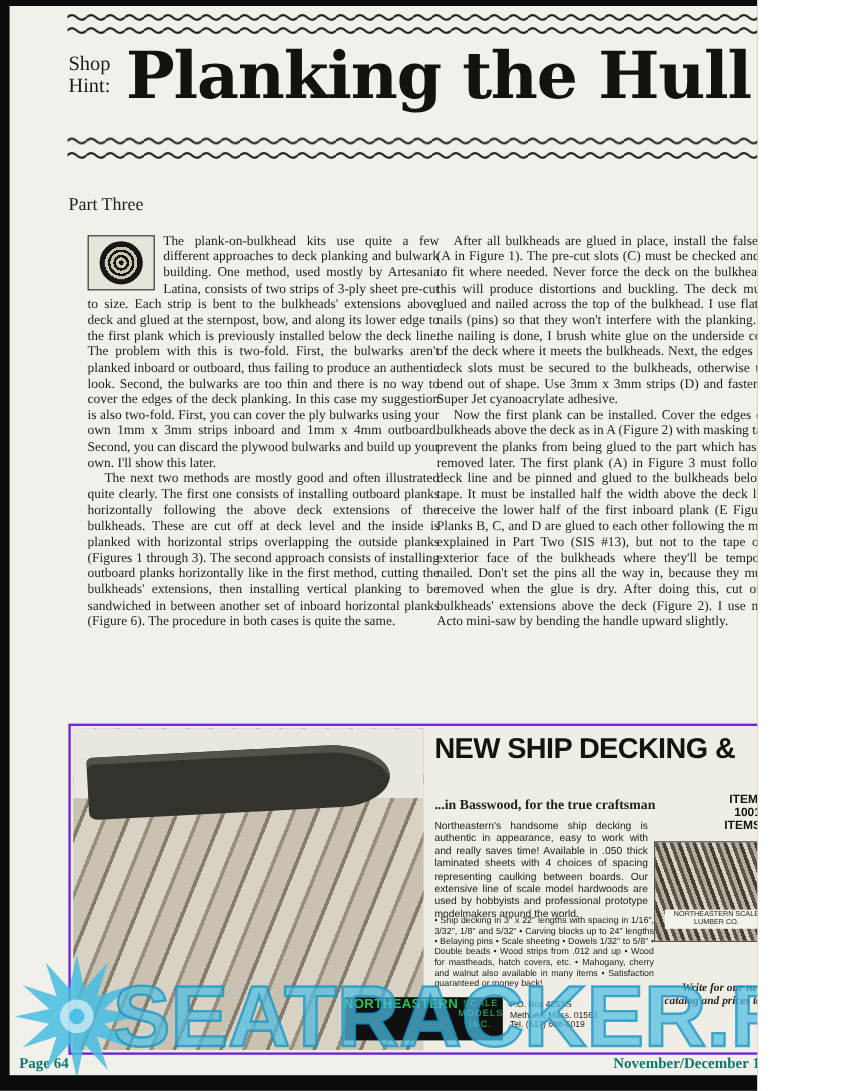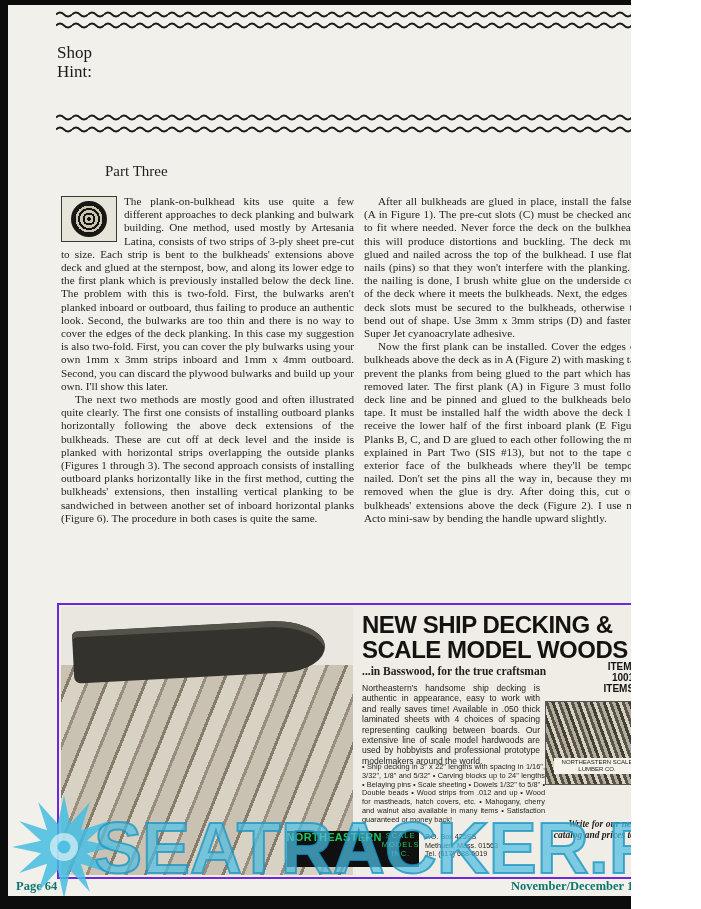--- a/index.html
+++ b/index.html
@@ -9,26 +9,26 @@
   .paper { position:absolute; left:8px; top:5px; width:688px; height:891px;
            background:#f2f0ea; overflow:hidden; }
 
   .wave { position:absolute; left:48px; }
 
   .kicker { position:absolute; left:49px; top:38px; font-size:17px; line-height:19px; color:#1c1b19; }
   .headline { position:absolute; left:97px; top:26px; margin:0;
               font-family:"DejaVu Serif", serif; font-weight:bold; font-size:54px;
               letter-spacing:-1px; color:#14120f; }
 
-  .section-heading { position:absolute; left:49px; top:158px; font-size:15px;margin-left:48px; }
+  .section-heading { position:absolute; left:49px; top:158px; font-size:15px; }
 
   .columns { position:absolute; left:49px; top:190px; width:600px; height:402px; }
   .col { position:absolute; top:0; width:293px; text-align:justify;
          font-size:11.2px; line-height:13.2px; }
-  .col.left { left:4px; } .col.right { left:307px; }
+  .col.left { left:16px; } .col.right { left:307px; }
   .par { margin:0; }
   .par.indent { text-indent:14px; }
 
   .rope-box { float:left; width:56px; height:46px; border:1px solid #3a3833;
               margin:1px 7px 1px 0; background:#e7e4da;
               display:flex; align-items:center; justify-content:center; }
   .rope-coil { width:36px; height:36px; border-radius:50%; border:4px solid #181715;
                background:repeating-radial-gradient(circle, #15140f 0 2px, #c9c3b2 2px 4.5px); }
 
   .ad { position:absolute; left:49px; top:598px; width:599px; height:276px;
@@ -98,20 +98,21 @@
         <rect width="598" height="9" fill="url(#wavepat)"></rect>
       </svg>
     <svg class="wave" style="top:16px" width="598" height="9">
         <rect width="598" height="9" fill="url(#wavepat)"></rect>
       </svg>
 
     <div class="kicker">
       <div>Shop</div>
       <div>Hint:</div>
     </div>
+    <h1 class="headline">Planking the Hull</h1>
 
     <svg class="wave" style="top:108px" width="598" height="9">
         <rect width="598" height="9" fill="url(#wavepat)"></rect>
       </svg>
     <svg class="wave" style="top:120px" width="598" height="9">
         <rect width="598" height="9" fill="url(#wavepat)"></rect>
       </svg>
 
     <div class="section-heading">Part Three</div>
 
@@ -129,21 +130,20 @@
         <div class="par indent">Now the first plank can be installed. Cover the edges of the bulkheads above the deck as in A (Figure 2) with masking tape to prevent the planks from being glued to the part which has to be removed later. The first plank (A) in Figure 3 must follow the deck line and be pinned and glued to the bulkheads below the tape. It must be installed half the width above the deck line to receive the lower half of the first inboard plank (E Figure 3). Planks B, C, and D are glued to each other following the method explained in Part Two (SIS #13), but not to the tape on the exterior face of the bulkheads where they'll be temporarily nailed. Don't set the pins all the way in, because they must be removed when the glue is dry. After doing this, cut off the bulkheads' extensions above the deck (Figure 2). I use my X-Acto mini-saw by bending the handle upward slightly.</div>
       </div>
     </div>
 
     <div class="ad">
       <div class="ad-photo">
         <div class="photo-wall"></div>
         <div class="photo-hull"></div>
       </div>
       <div class="ad-title t1">NEW SHIP DECKING &amp;</div>
-      <div class="ad-title t2">SCALE MODEL WOODS</div>
       <div class="ad-tagline">...in Basswood, for the true craftsman</div>
       <div class="ad-badge">
         <div class="badge1">ITEMS</div>
         <div class="badge2">1001</div>
         <div class="badge3">ITEMS...</div>
       </div>
       <div class="ad-body">Northeastern's handsome ship decking is authentic in appearance, easy to work with and really saves time! Available in .050 thick laminated sheets with 4 choices of spacing representing caulking between boards. Our extensive line of scale model hardwoods are used by hobbyists and professional prototype modelmakers around the world.</div>
       <div class="wood-photo">
         <div class="wood-caption">NORTHEASTERN SCALE LUMBER CO.</div>
       </div>

